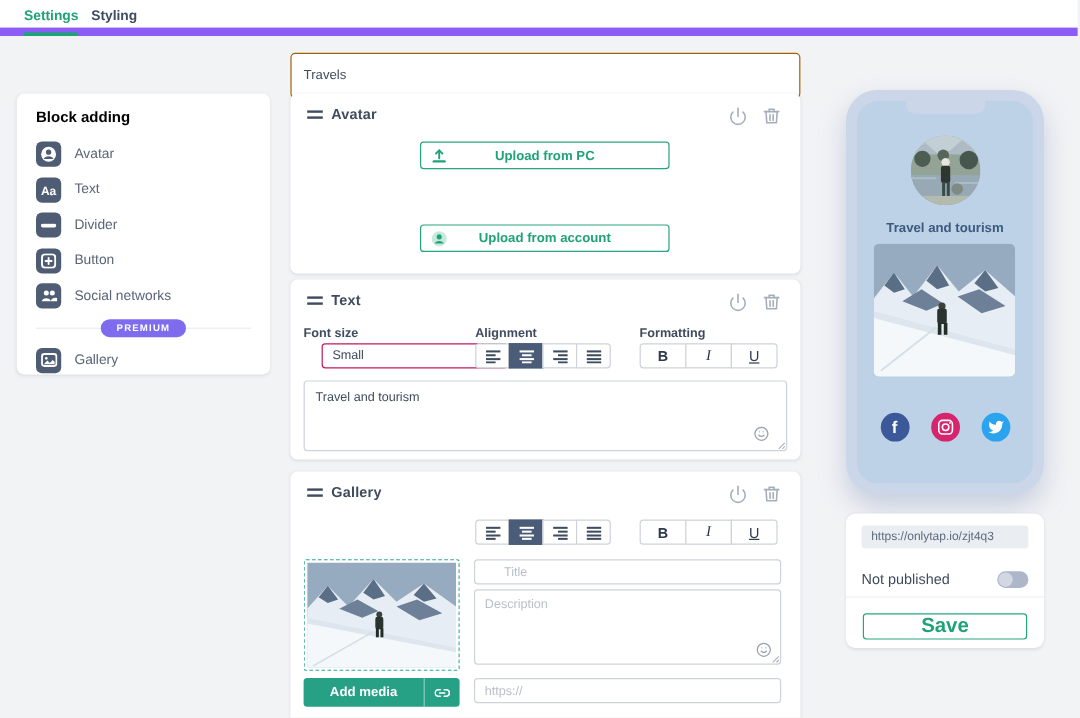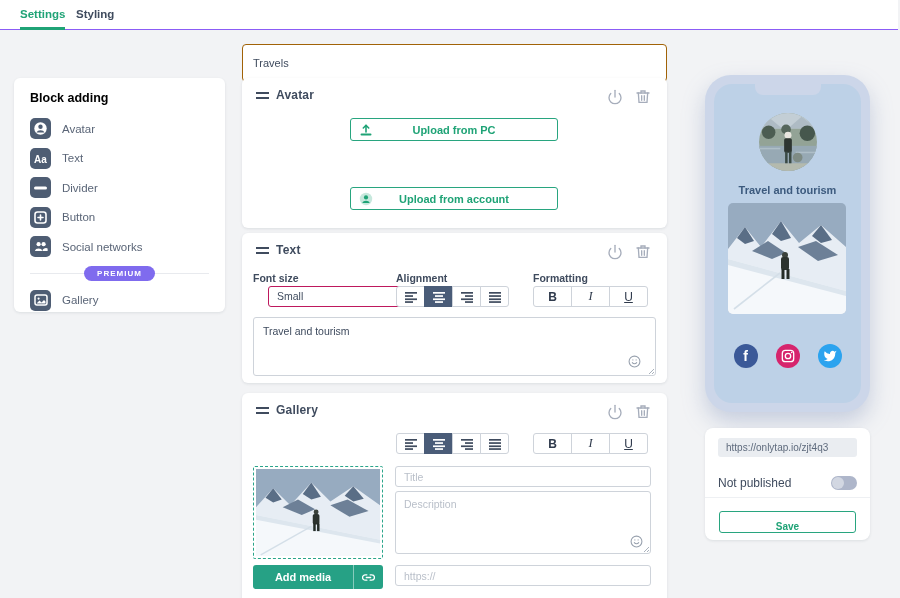--- a/index.html
+++ b/index.html
@@ -1,20 +1,20 @@
 <!DOCTYPE html>
 <html><head>
 <meta charset="utf-8">
 <style>
   * { margin:0; padding:0; box-sizing:border-box; }
   html,body { width:900px; height:598px; overflow:hidden; }
   body { font-family:"Liberation Sans", sans-serif; background:#f2f3f5; position:relative; }
 
   
-  .topbar { position:absolute; left:0; top:0; width:898px; height:30px; background:#fff; border-bottom:1px solid #8b5cf6; }
+  .topbar { position:absolute; left:0; top:0; width:898px; height:30px; background:#fff; border-bottom:7px solid #8b5cf6; }
   .tab { position:absolute; top:0; height:30px; line-height:29px; font-size:11.5px; font-weight:bold; cursor:pointer; }
   .tab-settings { left:20px; color:#1fa376; border-bottom:3px solid #1fa376; }
   .tab-styling  { left:76px; color:#3f4b5e; }
 
   
   .card { position:absolute; background:#fff; border-radius:6px; box-shadow:0 1px 3px rgba(31,45,61,.1); }
   .card-title { position:absolute; left:34px; top:10px; font-size:12px; font-weight:bold; color:#3f4b5e; letter-spacing:.2px; }
   .drag-handle { position:absolute; left:14px; top:14px; width:13px; height:7px; border-top:2px solid #3f4b5e; border-bottom:2px solid #3f4b5e; cursor:grab; }
   .icon-btn { position:absolute; top:11px; width:16px; height:16px; cursor:pointer; }
   .icon-power { right:44px; }
@@ -78,21 +78,21 @@
   .soc-ig { background:#d6256d; }
   .soc-tw { background:#2ba3ef; }
 
   
   .publish { left:705px; top:428px; width:165px; height:112px; border-radius:8px; }
   .url-chip { position:absolute; left:13px; top:10px; width:139px; height:19px; background:#eaedf1; border-radius:3px; font-size:10px; color:#5f6b7d; line-height:19px; padding-left:8px; white-space:nowrap; overflow:hidden; }
   .status-label { position:absolute; left:13px; top:48px; font-size:12px; color:#3f4b5e; }
   .toggle { position:absolute; right:13px; top:48px; width:26px; height:14px; background:#aeb6ca; border-radius:7px; cursor:pointer; }
   .knob { position:absolute; left:1px; top:1px; width:12px; height:12px; background:#d2d7e2; border-radius:50%; }
   .pub-divider { position:absolute; left:0; top:69px; width:100%; height:1px; background:#eef0f3; }
-  .save-btn { position:absolute; left:14px; top:83px; width:137px; height:22px; background:#fff; border:1px solid #28a57f; border-radius:3px; color:#1fa376; font-size:10px; font-weight:bold; display:flex; align-items:flex-end; justify-content:center; cursor:pointer; }
+  .save-btn { position:absolute; left:14px; top:83px; width:137px; height:22px; background:#fff; border:1px solid #28a57f; border-radius:3px; color:#1fa376; font-size:17px; font-weight:bold; display:flex; align-items:flex-end; justify-content:center; cursor:pointer; }
 </style>
 </head>
 <body>
 
 <div class="topbar">
   <div class="tab tab-settings">Settings</div>
   <div class="tab tab-styling">Styling</div>
 </div>
 
 <input class="title-input" value="Travels" style="">
@@ -389,21 +389,21 @@
     <span class="add-media-sep"></span>
     <span class="add-media-link">
       <svg width="13" height="13" viewBox="0 0 24 24" fill="none" stroke="#fff" stroke-width="2.4" stroke-linecap="round">
           <path d="M15 7h3a5 5 0 0 1 0 10h-3"></path>
           <path d="M9 17H6A5 5 0 0 1 6 7h3"></path>
           <line x1="8" y1="12" x2="16" y2="12"></line>
         </svg>
     </span>
   </div>
 
-  <input class="text-input" style="position: absolute; left: 153px; top: 73px; width: 256px; height: 21px; padding: 0px 8px;" placeholder="Title">
+  <input class="text-input" style="position: absolute; left: 153px; top: 73px; width: 256px; height: 21px; padding: 0px 24px;" placeholder="Title">
   <textarea style="position: absolute; left: 153px; top: 98px; width: 256px; height: 63px; padding: 6px 8px;" placeholder="Description"></textarea>
   <svg class="emoji" style="left:388px; top:142px;" viewBox="0 0 24 24" fill="none" stroke="#98a1ae" stroke-width="2" stroke-linecap="round">
       <circle cx="12" cy="12" r="10"></circle>
       <path d="M8 14s1.5 2 4 2 4-2 4-2"></path>
       <line x1="9" y1="9" x2="9.01" y2="9"></line>
       <line x1="15" y1="9" x2="15.01" y2="9"></line>
     </svg>
   <svg class="resize-corner" style="left:401px; top:153px;" viewBox="0 0 7 7">
       <path d="M6 1L1 6M6 4L4 6" stroke="#aab2bd" stroke-width="1"></path>
     </svg>

